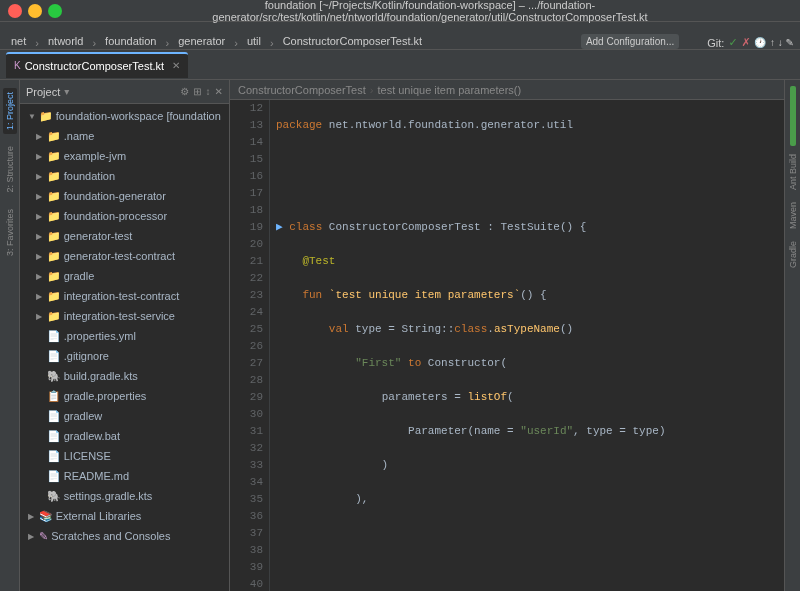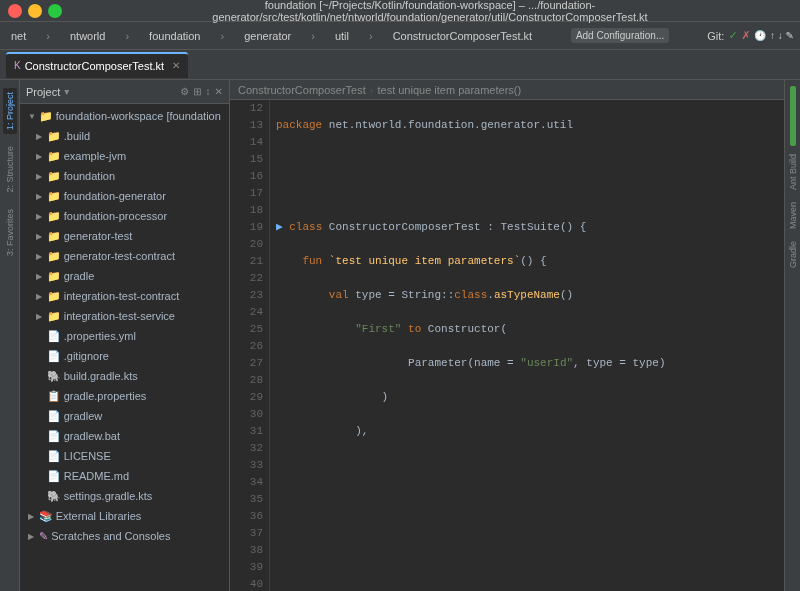--- a/index.html
+++ b/index.html
@@ -36,23 +36,23 @@
       color: #ccc;
       flex: 1;
       text-align: center;
     }
 
     
     #nav-bar {
       height: 28px;
       background: #3c3f41;
       display: flex;
-      align-items: center;
+      align-items: flex-end;
       padding: 0 6px;
-      gap: 15px;
+      gap: 4px;
       border-bottom: 1px solid #555;
     }
     .nav-item {
       font-size: 11px;
       color: #ccc;
       padding: 2px 5px;
       cursor: pointer;
       border-radius: 3px;
       white-space: nowrap;
     }
@@ -100,20 +100,21 @@
       background: #4e5254;
       border-radius: 3px;
       cursor: pointer;
     }
     .git-status {
       font-size: 11px;
       color: #ccc;
       display: flex;
       align-items: center;
       gap: 4px;
+      margin-left: 12px;
     }
     .git-check { color: #4a9c4a; }
     .git-x { color: #cc666e; }
 
     
     #project-panel {
       width: 210px;
       background: #2b2b2b;
       border-right: 1px solid #555;
       overflow-y: auto;
@@ -351,21 +352,21 @@
 
       <div class="tree-item">
         <span class="tree-arrow">▼</span>
         <span class="tree-icon folder-icon">📁</span>
         <span class="tree-label">foundation-workspace [foundation</span>
       </div>
 
       <div class="tree-item tree-indent-1">
         <span class="tree-arrow">▶</span>
         <span class="tree-icon folder-icon">📁</span>
-        <span class="tree-label">.build</span>
+        <span class="tree-label">.name</span>
       </div>
 
       <div class="tree-item tree-indent-1">
         <span class="tree-arrow">▶</span>
         <span class="tree-icon folder-icon">📁</span>
         <span class="tree-label">example-jvm</span>
       </div>
 
       <div class="tree-item tree-indent-1">
         <span class="tree-arrow">▶</span>
@@ -514,23 +515,25 @@
         <div>38</div>
         <div>39</div>
         <div>40</div>
 
       </div>
       <div id="code-area">
 <span class="code-line"><span class="kw">package</span> <span class="pkg">net.ntworld.foundation.generator.util</span></span>
 <span class="code-line"></span>
 <span class="code-line"></span>
 <span class="code-line"><span style="color:#6eb5ff;">▶</span> <span class="kw">class</span> <span class="cls">ConstructorComposerTest</span> : <span class="cls">TestSuite</span>() {</span>
+<span class="code-line">    <span class="anno">@Test</span></span>
 <span class="code-line">    <span class="kw">fun</span> <span class="fn">`test unique item parameters`</span>() {</span>
 <span class="code-line">        <span class="kw">val</span> <span class="param">type</span> = String::<span class="kw">class</span>.<span class="method-call">asTypeName</span>()</span>
 <span class="code-line">            <span class="str">"First"</span> <span class="kw">to</span> <span class="cls">Constructor</span>(</span>
+<span class="code-line">                <span class="param">parameters</span> = <span class="method-call">listOf</span>(</span>
 <span class="code-line">                    <span class="cls">Parameter</span>(<span class="param">name</span> = <span class="str">"userId"</span>, <span class="param">type</span> = <span class="param">type</span>)</span>
 <span class="code-line">                )</span>
 <span class="code-line">            ),</span>
 
 
 
 
 
 
 

